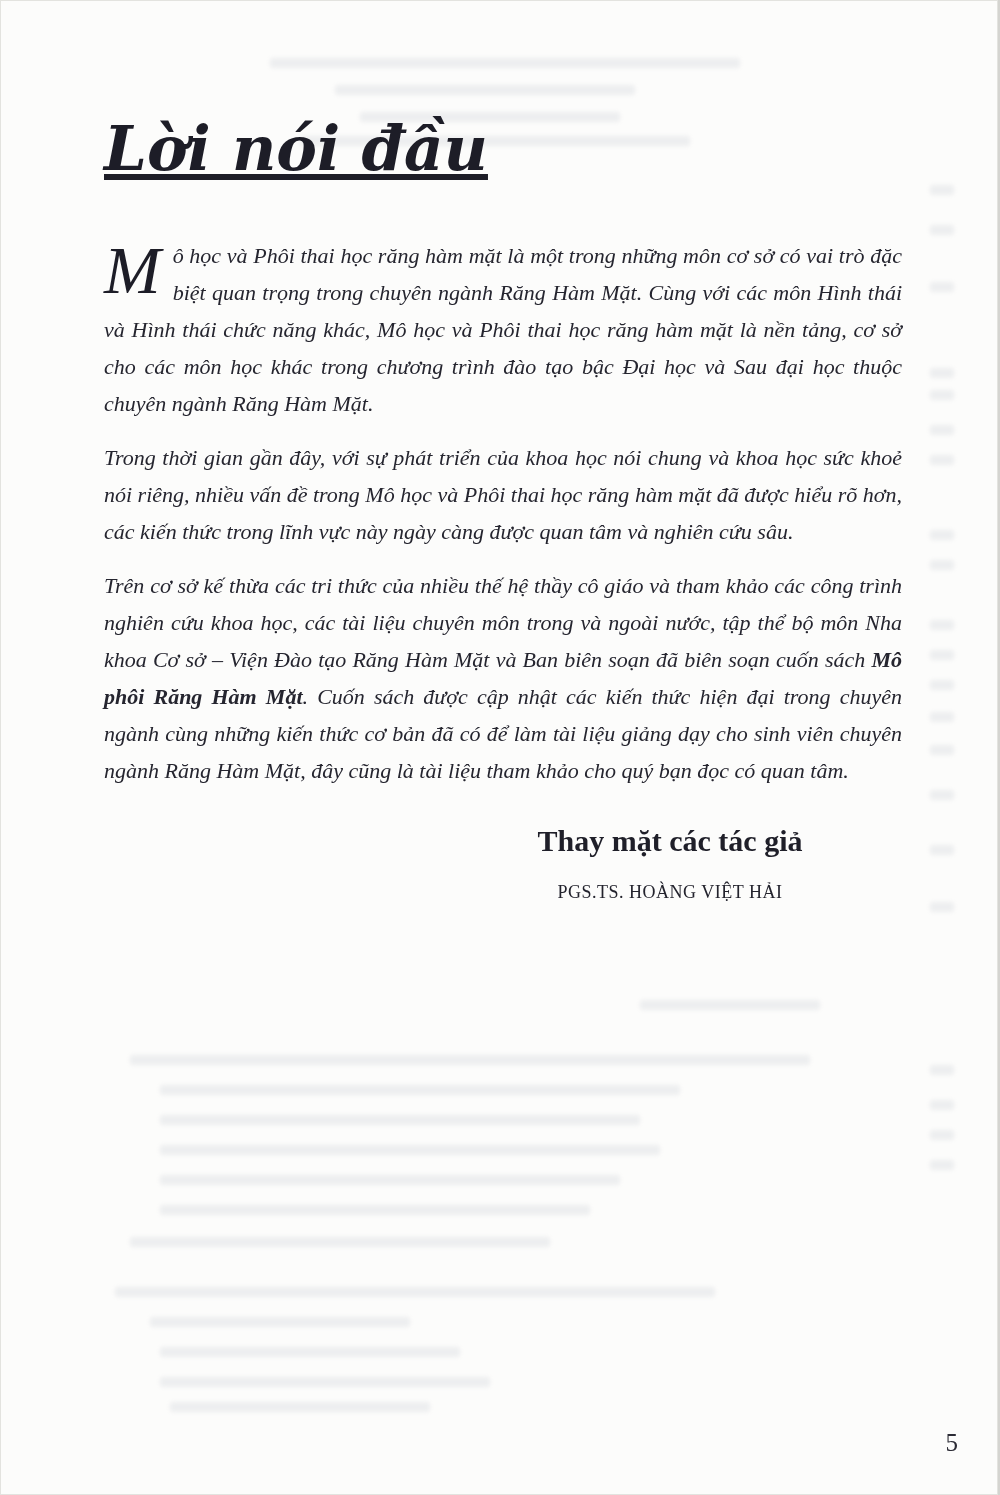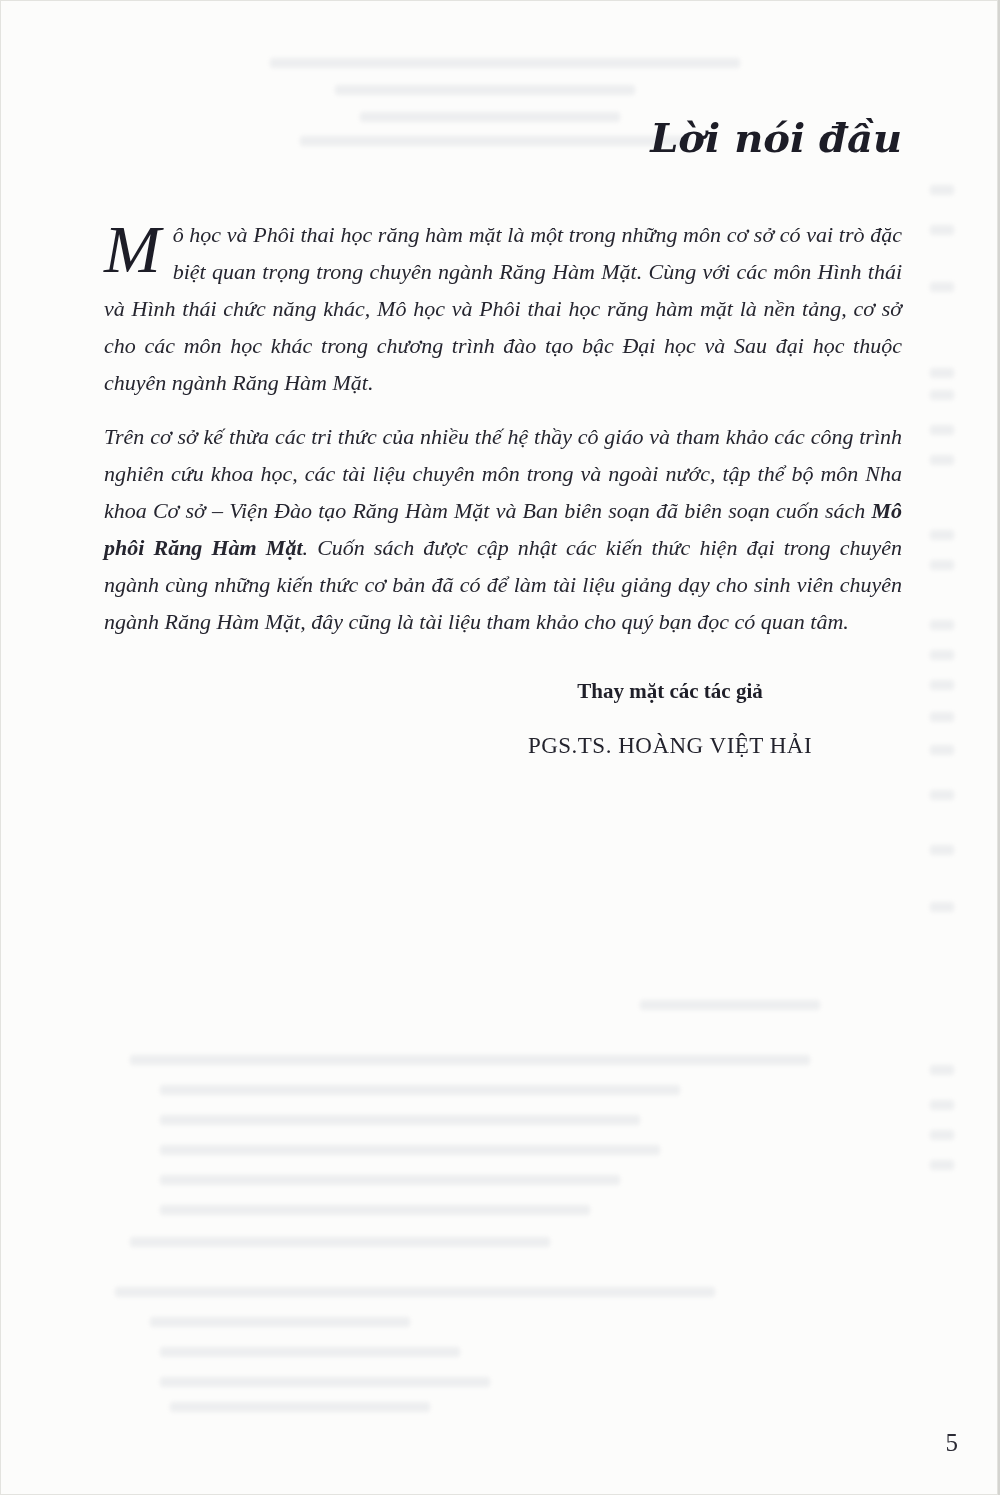--- a/index.html
+++ b/index.html
@@ -18,26 +18,27 @@
   .ghost{
     position:absolute;height:10px;border-radius:3px;
     background:#8b94a4;opacity:0.13;filter:blur(2px);
     pointer-events:none;
   }
   .ghost.num{width:24px;}
   .content{
     position:absolute;left:104px;right:96px;top:118px;
   }
   .title{
-    text-align:right;
+    text-align:left;
     font-family:"DejaVu Serif", serif;
     font-style:italic;font-weight:700;
-    font-size:40px;line-height:1;
+    font-size:61px;line-height:1;
     margin:0 0 58px 0;
     color:#1d1d27;
+    text-decoration:underline;
   }
   .para{
     font-style:italic;
     font-size:22px;line-height:37px;
     text-align:justify;
     margin:0 0 17px 0;
     color:#25252f;
   }
   .dropcap{
     float:left;
@@ -47,26 +48,26 @@
     color:#1d1d27;
   }
   .bold-inline{font-weight:700;}
   .signature{
     width:360px;
     margin:34px 52px 0 auto;
     text-align:center;
   }
   .sig-line{
     font-style:normal;font-weight:700;
-    font-size:21px;line-height:35px;
+    font-size:30px;line-height:35px;
     color:#1f1f29;
   }
   .sig-name{
     font-style:normal;font-weight:400;
-    font-size:23px;letter-spacing:0.5px;
+    font-size:18px;letter-spacing:0.5px;
     margin-top:24px;
     color:#23232d;
   }
   .page-number{
     position:absolute;right:40px;bottom:38px;
     font-size:25px;font-style:normal;
     color:#2b2b35;
   }
 </style>
 </head>
@@ -114,20 +115,21 @@
   <div class="ghost" style="top:1402px;left:170px;width:260px;"></div>
 
   <div class="content">
 
     <h1 class="title">Lời nói đầu</h1>
 
     <p class="para">
       <span class="dropcap">M</span><span>ô học và Phôi thai học răng hàm mặt là một trong những môn cơ sở có vai trò đặc biệt quan trọng trong chuyên ngành Răng Hàm Mặt. Cùng với các môn Hình thái và Hình thái chức năng khác, Mô học và Phôi thai học răng hàm mặt là nền tảng, cơ sở cho các môn học khác trong chương trình đào tạo bậc Đại học và Sau đại học thuộc chuyên ngành Răng Hàm Mặt.</span>
     </p>
 
+    <p class="para">Trong thời gian gần đây, với sự phát triển của khoa học nói chung và khoa học sức khoẻ nói riêng, nhiều vấn đề trong Mô học và Phôi thai học răng hàm mặt đã được hiểu rõ hơn, các kiến thức trong lĩnh vực này ngày càng được quan tâm và nghiên cứu sâu.</p>
 
     <p class="para">
       <span>Trên cơ sở kế thừa các tri thức của nhiều thế hệ thầy cô giáo và tham khảo các công trình nghiên cứu khoa học, các tài liệu chuyên môn trong và ngoài nước, tập thể bộ môn Nha khoa Cơ sở – Viện Đào tạo Răng Hàm Mặt và Ban biên soạn đã biên soạn cuốn sách </span><span class="bold-inline">Mô phôi Răng Hàm Mặt</span><span>. Cuốn sách được cập nhật các kiến thức hiện đại trong chuyên ngành cùng những kiến thức cơ bản đã có để làm tài liệu giảng dạy cho sinh viên chuyên ngành Răng Hàm Mặt, đây cũng là tài liệu tham khảo cho quý bạn đọc có quan tâm.</span>
     </p>
 
 
     <div class="signature">
       <div class="sig-line">Thay mặt các tác giả</div>
       <div class="sig-name">PGS.TS. HOÀNG VIỆT HẢI</div>
     </div>

